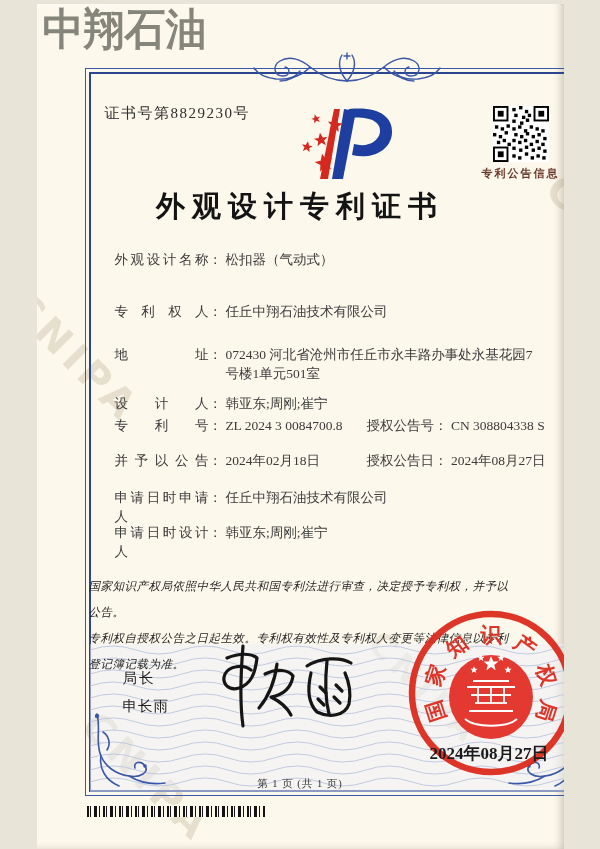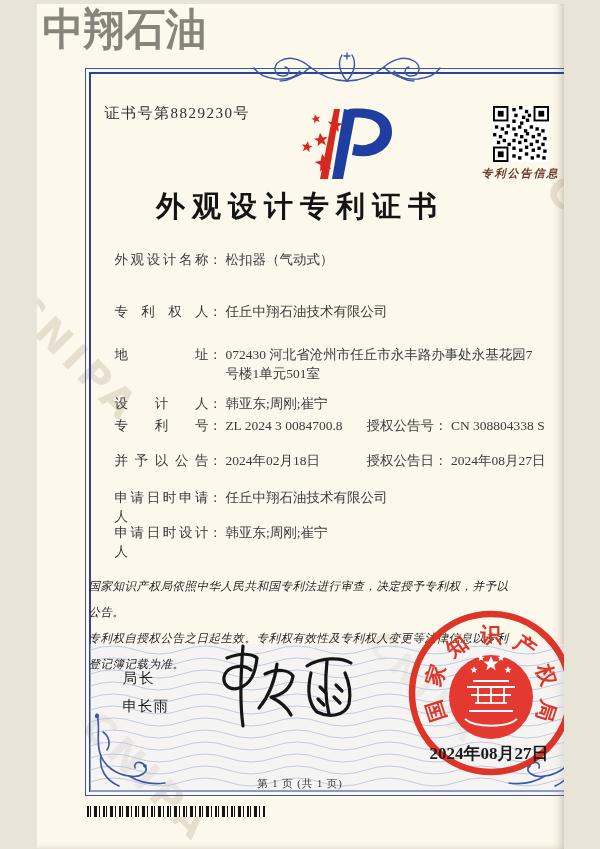--- a/index.html
+++ b/index.html
@@ -30,21 +30,21 @@
   .flourish{position:absolute;z-index:3;}
   .fl-bl{left:54px;top:708px;}
   .fl-br{left:466px;top:708px;transform:scaleX(-1);}
   .guilloche{position:absolute;left:53px;top:640px;z-index:2;}
   
   .cert-no{position:absolute;left:68px;top:100px;z-index:4;font-size:15px;letter-spacing:1.5px;color:#2e2e2e;}
   .logo-svg{position:absolute;left:246px;top:95px;z-index:4;}
   .qr{position:absolute;left:456px;top:102px;z-index:4;}
   .qr-label{
     position:absolute;left:430px;top:162px;width:108px;z-index:4;text-align:center;
-    font-size:11px;font-weight:bold;font-style:italic;color:#6b3a2c;letter-spacing:2px;
+    font-size:11px;font-weight:bold;color:#6b3a2c;letter-spacing:2px;
   }
   .title{
     position:absolute;left:0;right:0;top:183px;z-index:4;text-align:center;
     font-size:29px;font-weight:bold;letter-spacing:7px;color:#141414;
   }
   
   .row{position:absolute;left:78px;width:440px;z-index:4;font-size:13.5px;color:#3b3b3b;line-height:19px;}
   .lbl{display:inline-block;width:94px;text-align:justify;text-align-last:justify;vertical-align:top;}
   .lbl-auto{display:inline-block;vertical-align:top;}
   .val{display:inline-block;vertical-align:top;}

